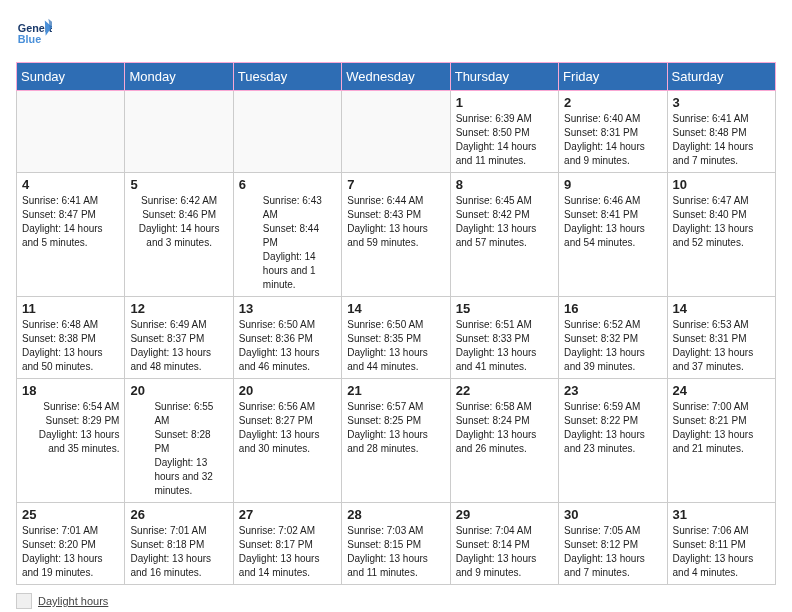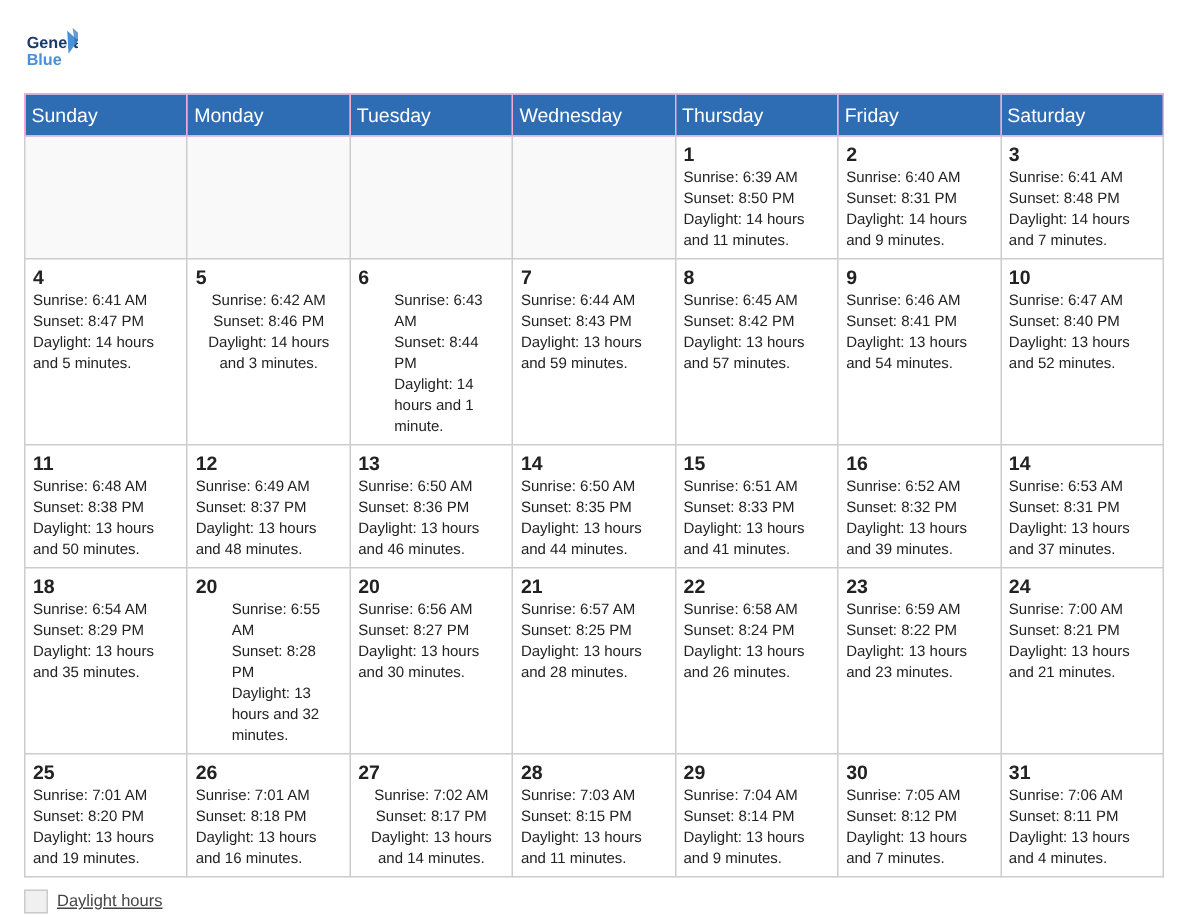--- a/index.html
+++ b/index.html
@@ -234,21 +234,21 @@
         <td>
           <div class="day-number">14</div>
           <div class="day-info" style="white-space: pre-line;">Sunrise: 6:53 AM
 Sunset: 8:31 PM
 Daylight: 13 hours and 37 minutes.</div>
         </td>
       </tr>
       <tr>
         <td>
           <div class="day-number">18</div>
-          <div class="day-info" style="white-space: pre-line;">Sunrise: 6:54 AM
+          <div class="day-info" style="white-space: pre-line; text-align: right;">Sunrise: 6:54 AM
 Sunset: 8:29 PM
 Daylight: 13 hours and 35 minutes.</div>
         </td>
         <td>
           <div class="day-number">20</div>
           <div class="day-info" style="white-space: pre-line; margin-left: 24px;">Sunrise: 6:55 AM
 Sunset: 8:28 PM
 Daylight: 13 hours and 32 minutes.</div>
         </td>
         <td>
@@ -290,21 +290,21 @@
 Daylight: 13 hours and 19 minutes.</div>
         </td>
         <td>
           <div class="day-number">26</div>
           <div class="day-info" style="white-space: pre-line;">Sunrise: 7:01 AM
 Sunset: 8:18 PM
 Daylight: 13 hours and 16 minutes.</div>
         </td>
         <td>
           <div class="day-number">27</div>
-          <div class="day-info" style="white-space: pre-line; text-align: center;">Sunrise: 7:02 AM
+          <div class="day-info" style="white-space: pre-line;">Sunrise: 7:02 AM
 Sunset: 8:17 PM
 Daylight: 13 hours and 14 minutes.</div>
         </td>
         <td>
           <div class="day-number">28</div>
           <div class="day-info" style="white-space: pre-line;">Sunrise: 7:03 AM
 Sunset: 8:15 PM
 Daylight: 13 hours and 11 minutes.</div>
         </td>
         <td>

